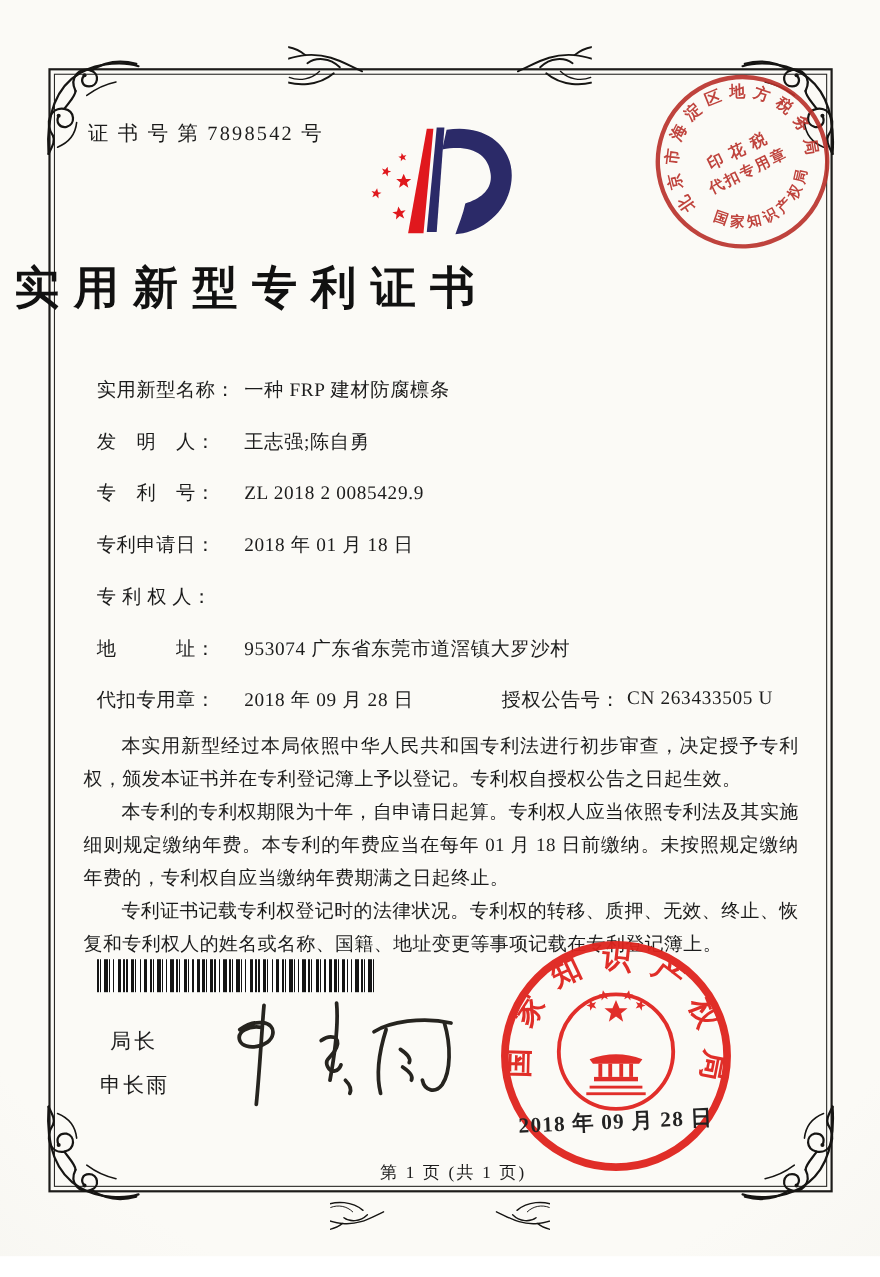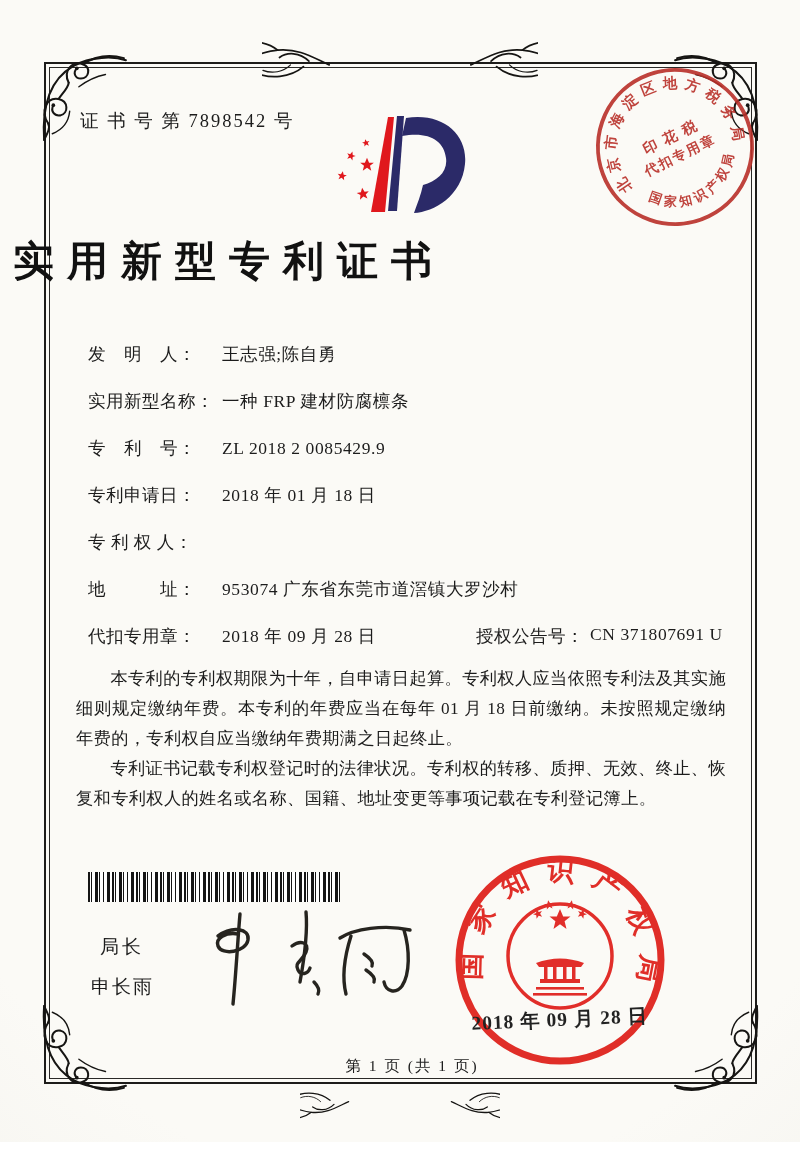--- a/index.html
+++ b/index.html
@@ -19,21 +19,21 @@
   .flip-xy{transform:scale(-1,-1);}
   .cert-no{position:absolute;left:80px;top:108px;font-size:18.5px;letter-spacing:2px;}
   .logo{position:absolute;left:322px;top:114px;}
   .tax-stamp{position:absolute;left:590px;top:62px;transform:rotate(-26deg);opacity:.9;}
   .title{position:absolute;left:0;top:234px;width:100%;text-align:left;
          font-size:41px;font-weight:bold;letter-spacing:13px;text-indent:13px;color:#111;}
   .fields{position:absolute;left:88px;top:342px;width:650px;font-size:17.5px;}
   .field-row{display:flex;align-items:baseline;margin-bottom:26px;position:relative;height:21px;}
   .flabel{flex:none;width:134px;letter-spacing:.5px;}
   .fvalue{letter-spacing:.6px;}
-  .pair2{position:absolute;left:388px;top:0;display:flex;justify-content:space-between;}
+  .pair2{position:absolute;left:368px;top:0;display:flex;justify-content:space-between;}
   .pair2 .flabel{width:auto;margin-right:6px;}
   .paras{position:absolute;left:76px;top:664px;width:650px;font-size:17.2px;
          line-height:30px;text-align:justify;}
   .paras p{margin:0;text-indent:2em;letter-spacing:.4px;}
   .barcode{position:absolute;left:88px;top:872px;width:252px;height:30px;background-color:#fff;
      background-image:repeating-linear-gradient(90deg,#151515 0 2px,#fff 2px 3px,#151515 3px 4px,
      #fff 4px 7px,#151515 7px 10px,#fff 10px 11px,#151515 11px 12px,#fff 12px 15px,
      #151515 15px 16px,#fff 16px 19px,#151515 19px 22px,#fff 22px 24px);}
   .officer-title{position:absolute;left:100px;top:934px;font-size:19px;letter-spacing:3px;}
   .officer-name{position:absolute;left:91px;top:974px;font-size:19px;letter-spacing:2px;}
@@ -131,26 +131,26 @@
       <textPath href="#taxBot" startOffset="2">国家知识产权局</textPath>
     </text>
     <text x="88" y="79" text-anchor="middle" font-size="14.5" font-weight="bold" fill="#b93029" style="letter-spacing:7px">印花税</text>
     <text x="86" y="99" text-anchor="middle" font-size="13.5" font-weight="bold" fill="#b93029" style="letter-spacing:2px">代扣专用章</text>
   </svg>
 
   <div class="title">实用新型专利证书</div>
 
   <div class="fields">
     <div class="field-row">
+      <span class="flabel">实用新型名称：</span>
+      <span class="fvalue">一种 FRP 建材防腐檩条</span>
+    </div>
+    <div class="field-row">
       <span class="flabel">发　明　人：</span>
       <span class="fvalue">王志强;陈自勇</span>
-    </div>
-    <div class="field-row">
-      <span class="flabel">实用新型名称：</span>
-      <span class="fvalue">一种 FRP 建材防腐檩条</span>
     </div>
     <div class="field-row">
       <span class="flabel">专　利　号：</span>
       <span class="fvalue">ZL 2018 2 0085429.9</span>
     </div>
     <div class="field-row">
       <span class="flabel">专利申请日：</span>
       <span class="fvalue">2018 年 01 月 18 日</span>
     </div>
     <div class="field-row">
@@ -158,26 +158,27 @@
     </div>
     <div class="field-row">
       <span class="flabel">地　　　址：</span>
       <span class="fvalue">953074 广东省东莞市道滘镇大罗沙村</span>
     </div>
     <div class="field-row">
       <span class="flabel">代扣专用章：</span>
       <span class="fvalue">2018 年 09 月 28 日</span>
       <span class="pair2">
         <span class="flabel">授权公告号：</span>
-        <span class="fvalue">CN 371807691 U</span>
+        <span class="fvalue">CN 263433505 U</span>
       </span>
     </div>
   </div>
 
   <div class="paras">
+    <p>本实用新型经过本局依照中华人民共和国专利法进行初步审查，决定授予专利权，颁发本证书并在专利登记簿上予以登记。专利权自授权公告之日起生效。</p>
     <p>本专利的专利权期限为十年，自申请日起算。专利权人应当依照专利法及其实施细则规定缴纳年费。本专利的年费应当在每年 01 月 18 日前缴纳。未按照规定缴纳年费的，专利权自应当缴纳年费期满之日起终止。</p>
     <p>专利证书记载专利权登记时的法律状况。专利权的转移、质押、无效、终止、恢复和专利权人的姓名或名称、国籍、地址变更等事项记载在专利登记簿上。</p>
   </div>
 
   <div class="barcode"></div>
 
   <div class="officer-title">局长</div>
   <div class="officer-name">申长雨</div>
 
   <svg class="signature" width="240" height="115" viewBox="0 0 240 115">

